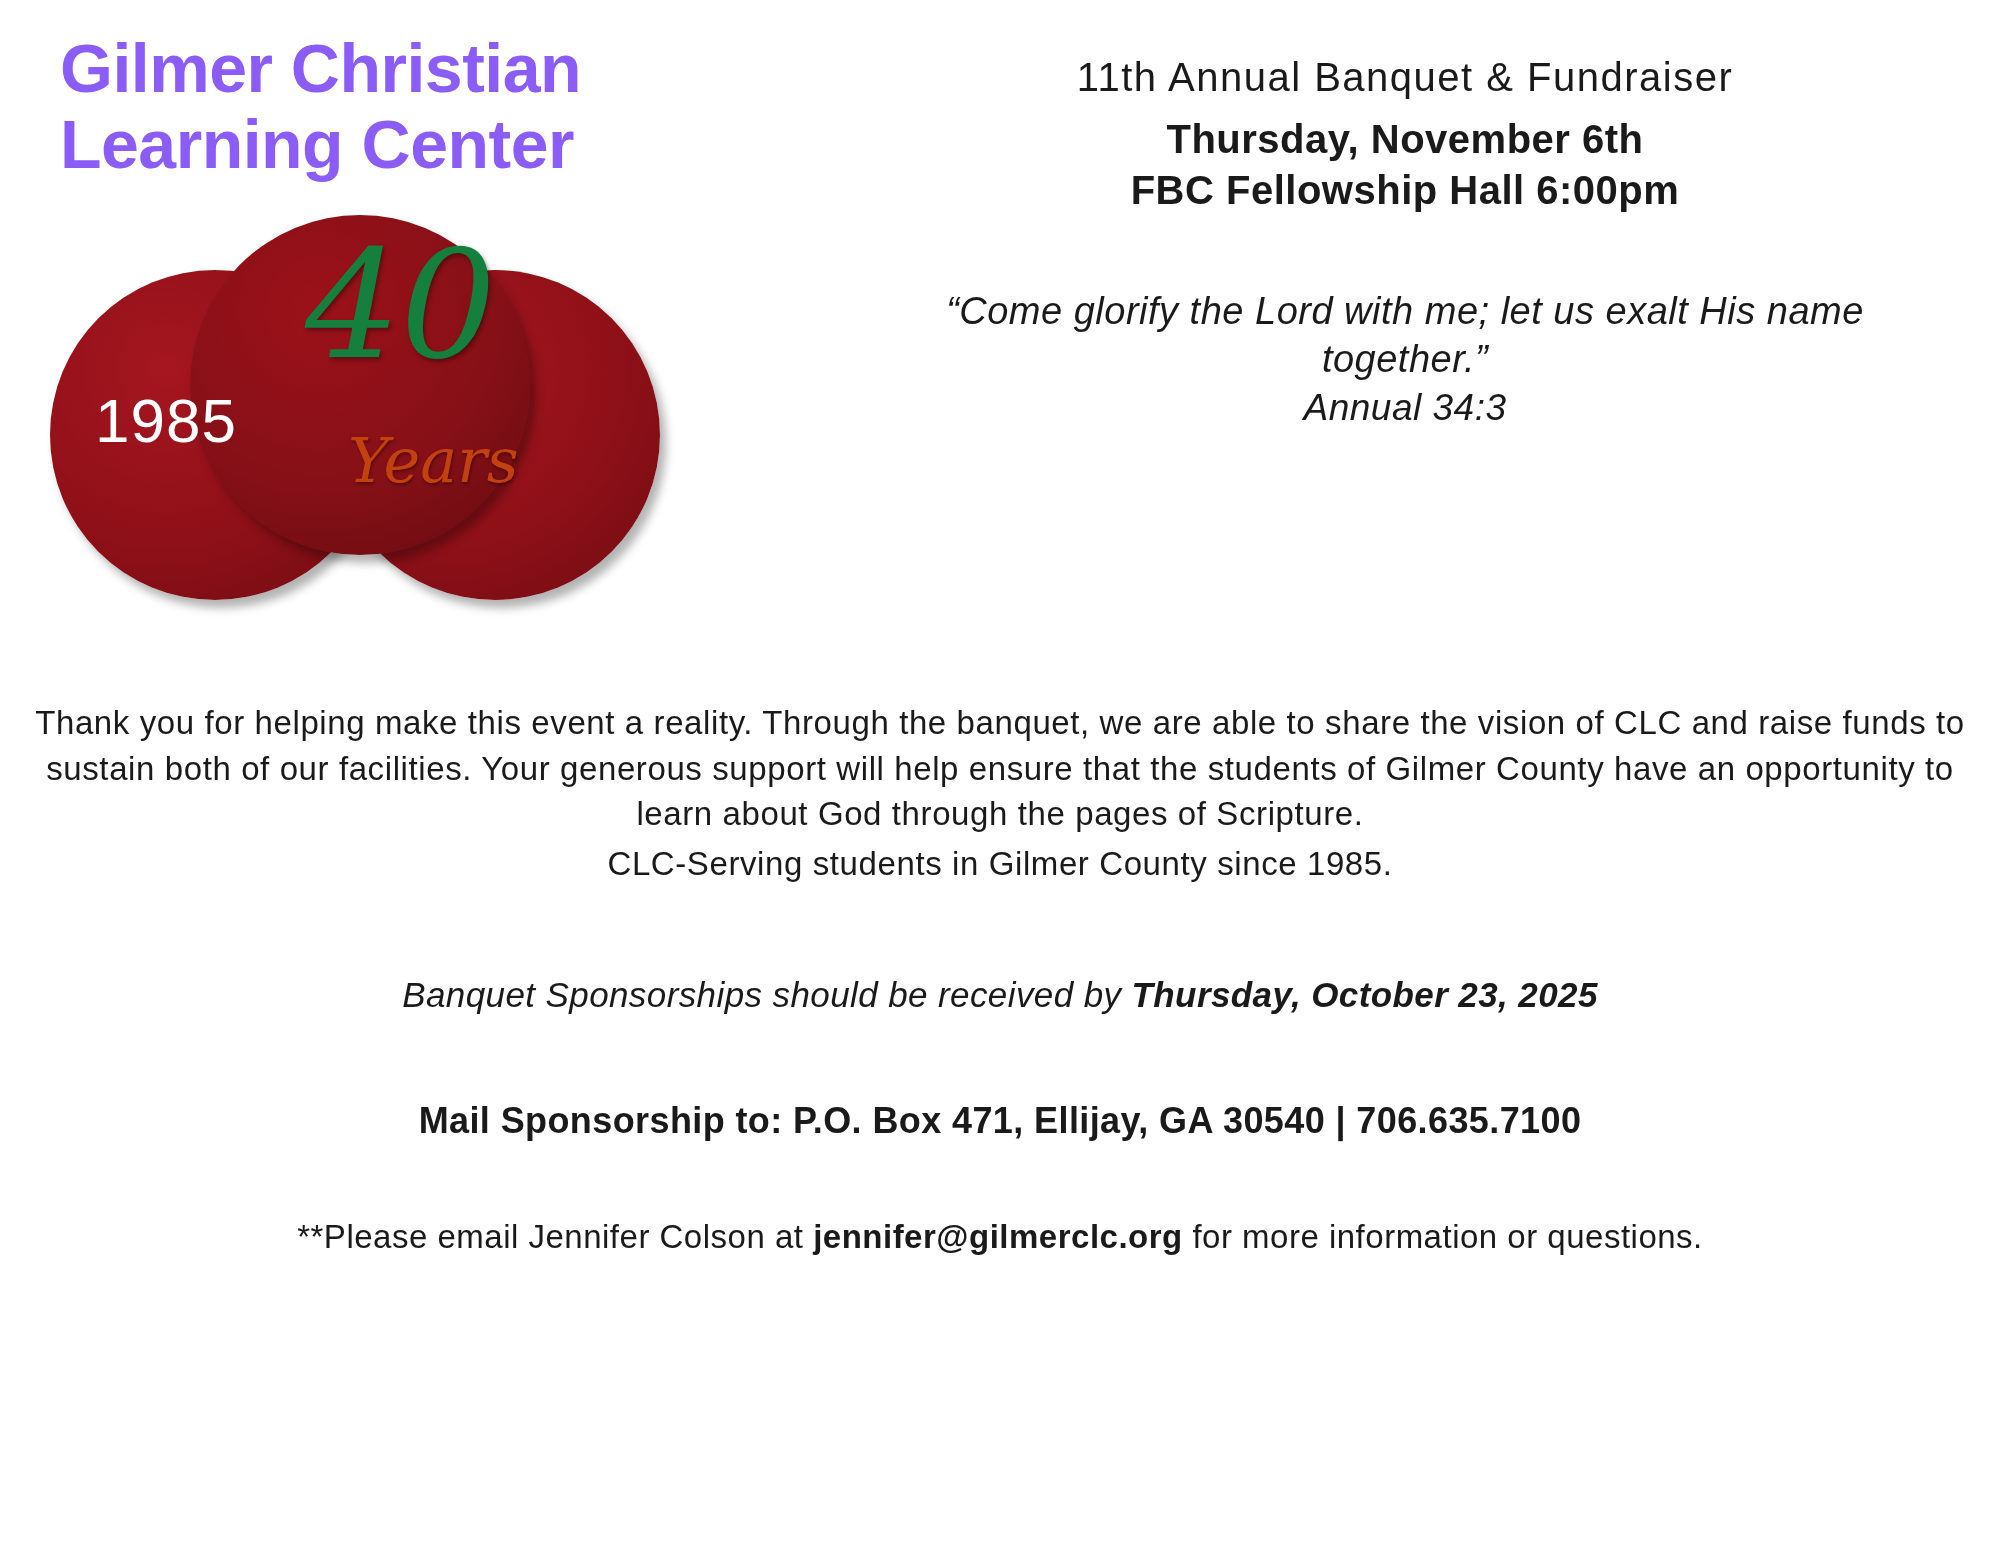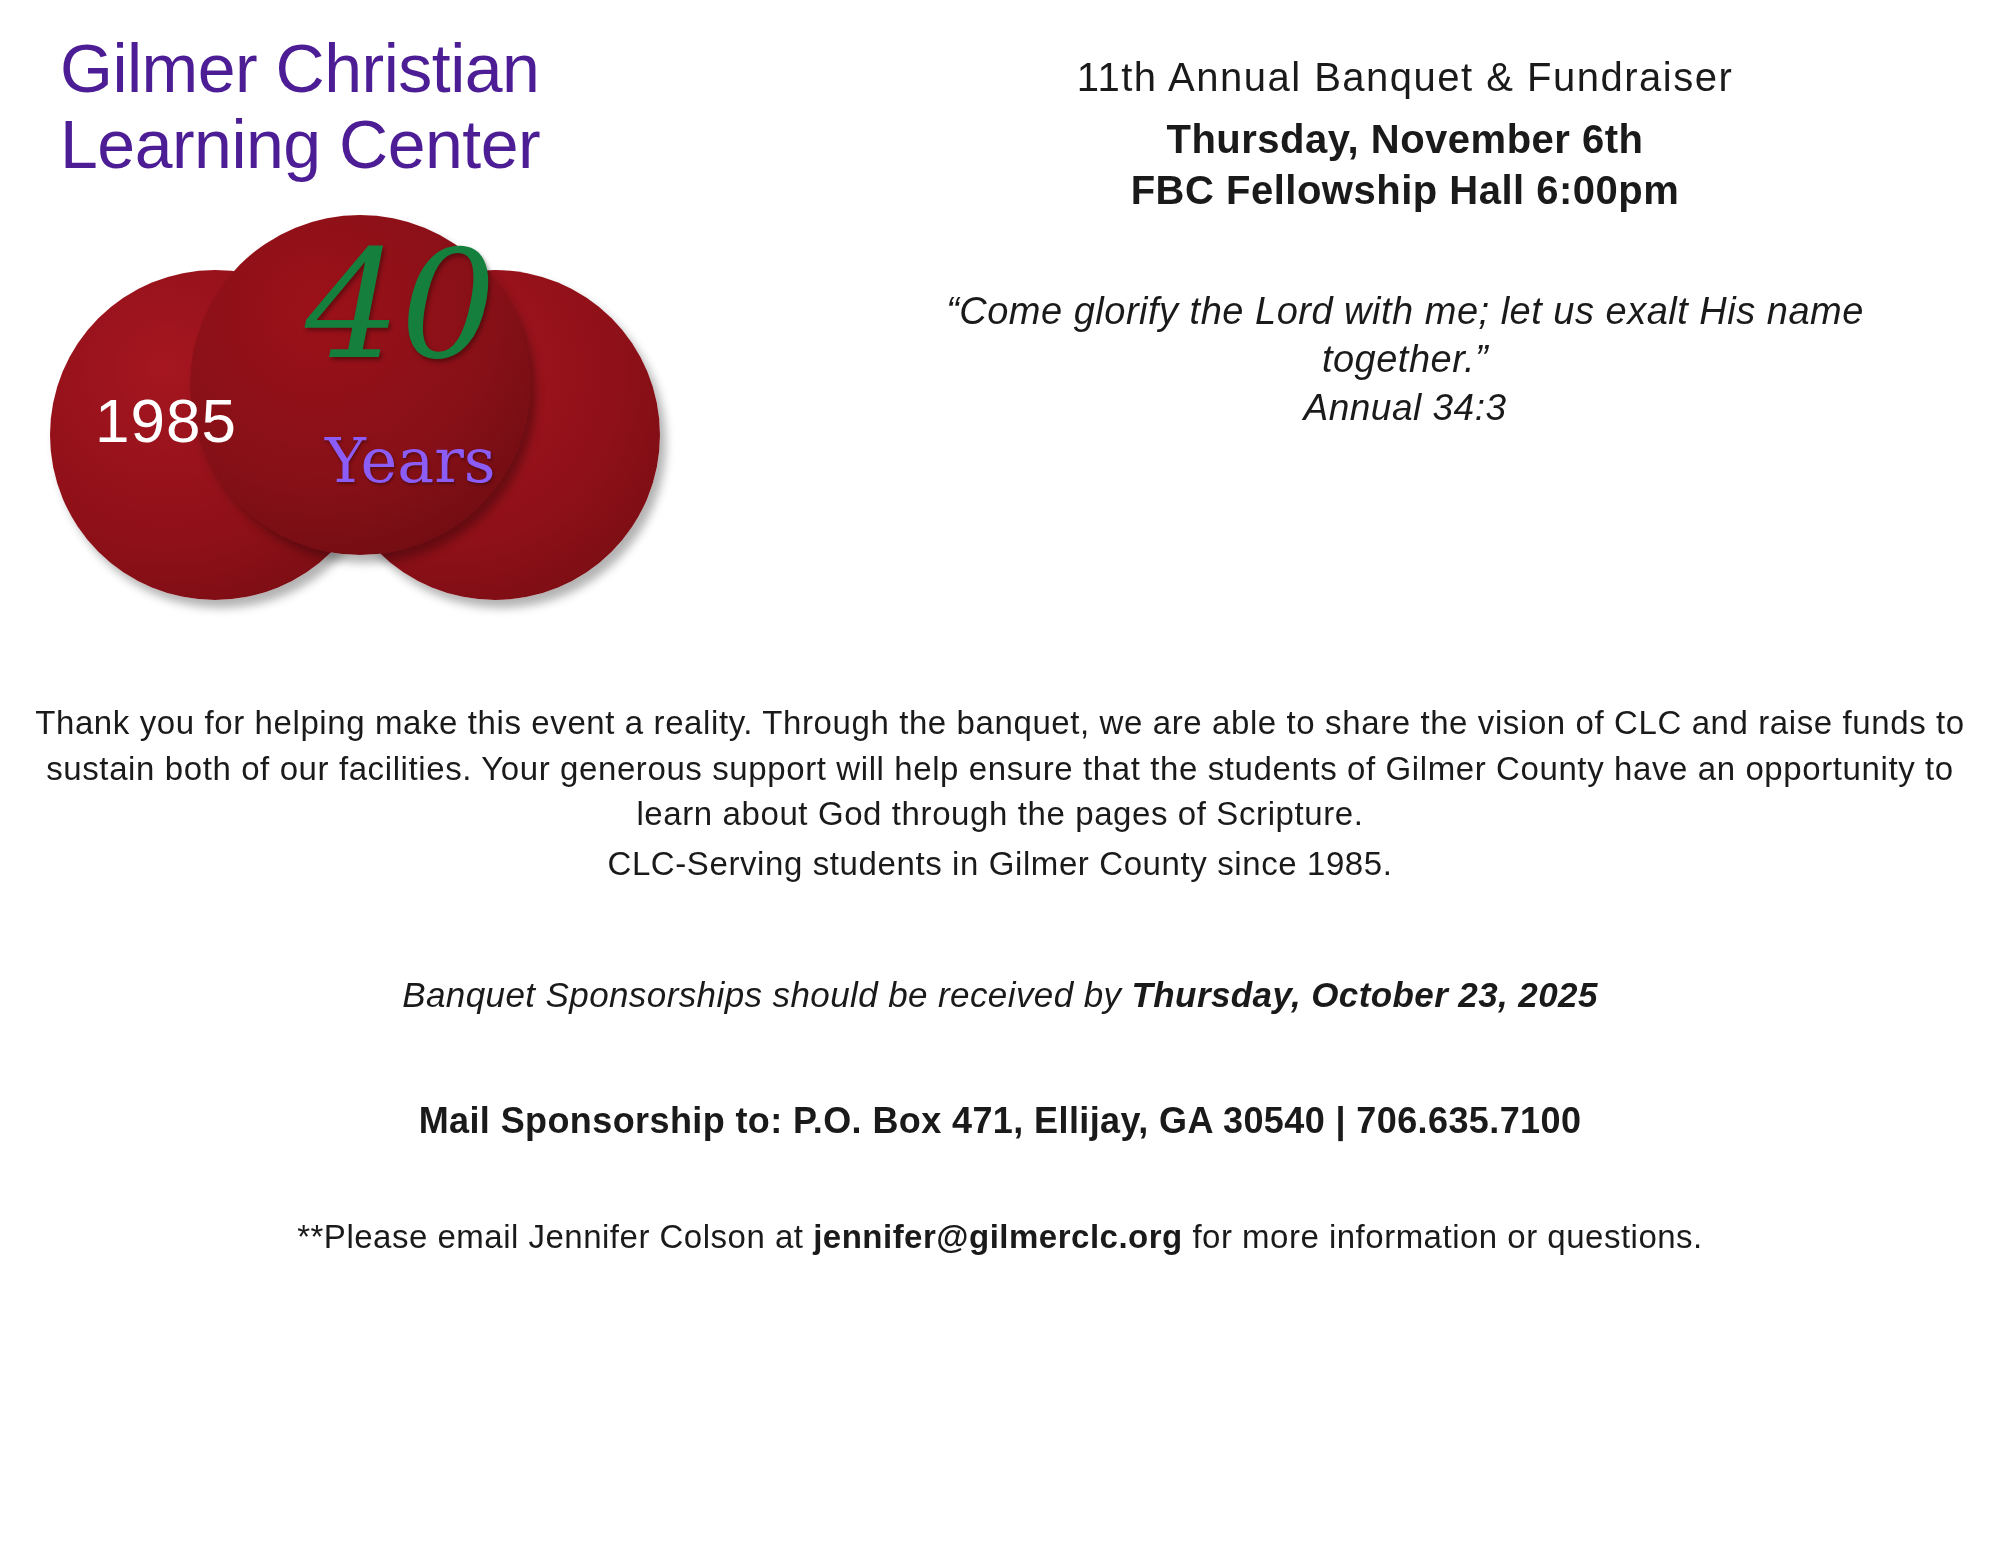--- a/index.html
+++ b/index.html
@@ -30,22 +30,22 @@
     left: 0;
     width: 2000px;
     height: 620px;
   }
 
   .org-title {
     position: absolute;
     left: 60px;
     top: 30px;
     width: 900px;
-    color: #4c1d95;
-    font-weight: normal;
+    color: #8b5cf6;
+    font-weight: bold;
     font-size: 68px;
     line-height: 1.12;
     letter-spacing: -0.5px;
   }
   .org-title .line2 { display: block; }
 
   
   .logo {
     position: absolute;
     left: 40px;
@@ -100,25 +100,26 @@
     z-index: 5;
     color: #15803d;
     font-family: "DejaVu Serif", serif;
     font-style: italic;
     font-size: 150px;
     line-height: 1;
     text-shadow: 2px 3px 4px rgba(0,0,0,0.35);
   }
   .years-word {
     position: absolute;
-    left: 285px;
+    left: 308px;
     top: 215px;
     z-index: 5;
-    color: #8b5cf6;
+    color: #c2410c;
     font-family: "DejaVu Serif", serif;
+    font-style: italic;
     font-size: 62px;
     line-height: 1;
     text-shadow: 1px 2px 3px rgba(0,0,0,0.35);
   }
 
   
   .event-block {
     position: absolute;
     left: 915px;
     top: 55px;

